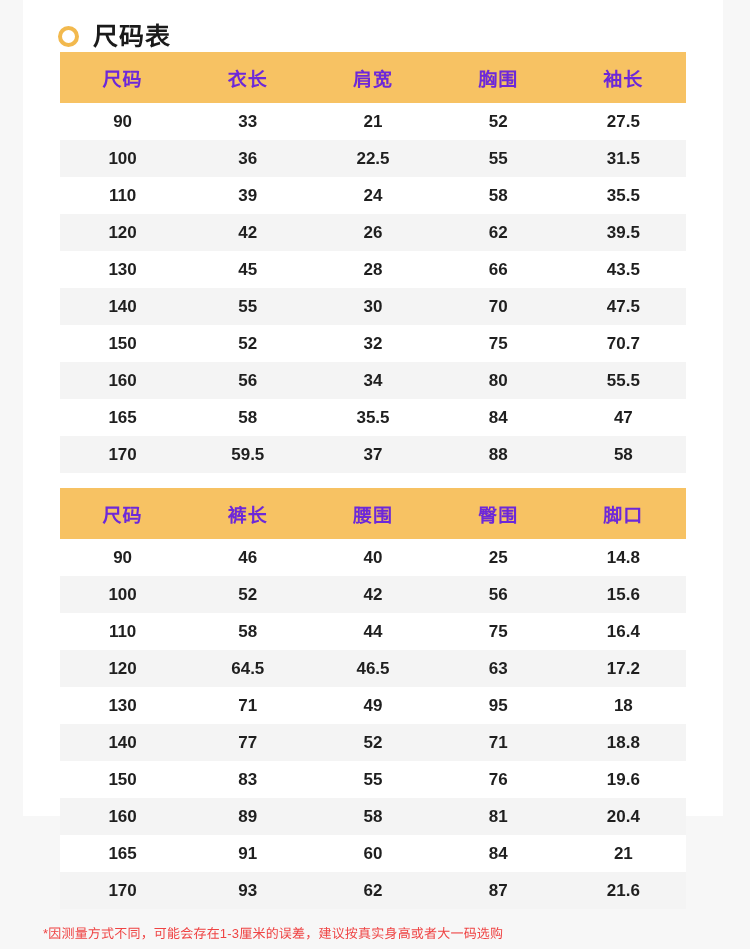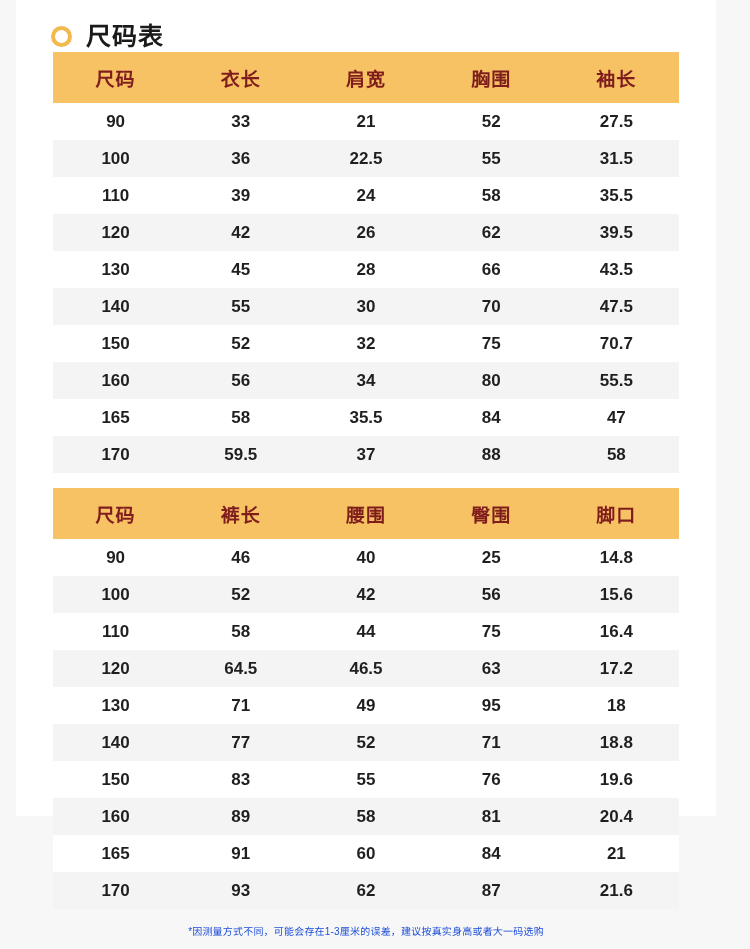--- a/index.html
+++ b/index.html
@@ -16,21 +16,21 @@
   }
   .page {
     position: relative;
     width: 750px;
     height: 949px;
     background: #f7f7f7;
     box-sizing: border-box;
   }
   .content {
     position: absolute;
-    left: 16px;
+    left: 23px;
     top: 0;
     width: 700px;
     height: 816px;
     background: #ffffff;
     box-sizing: border-box;
   }
 
   
   .title-row {
     display: flex;
@@ -67,21 +67,21 @@
     table-layout: fixed;
   }
   .size-table th,
   .size-table td {
     text-align: center;
     font-size: 17px;
     box-sizing: border-box;
   }
   .size-table thead th {
     background: #f7c263;
-    color: #7f1d1d;
+    color: #6d28d9;
     font-weight: bold;
     font-size: 19px;
     height: 42px;
     padding: 12px;
     letter-spacing: 1px;
   }
   .size-table tbody td {
     height: 37px;
     padding: 0;
     color: #1f1f1f;
@@ -91,23 +91,22 @@
   .size-table tbody tr:nth-child(even) td {
     background: #f4f4f4;
   }
 
   .table-gap {
     height: 15px;
   }
 
   
   .footnote {
-    text-align: center;
-    font-size: 10px;
-    color: #1d4ed8;
+    font-size: 13px;
+    color: #ef4444;
     padding: 14px 20px 0 20px;
     letter-spacing: 0.2px;
   }
 </style>
 </head>
 <body>
 
 <div class="page">
   <div class="content">
 

